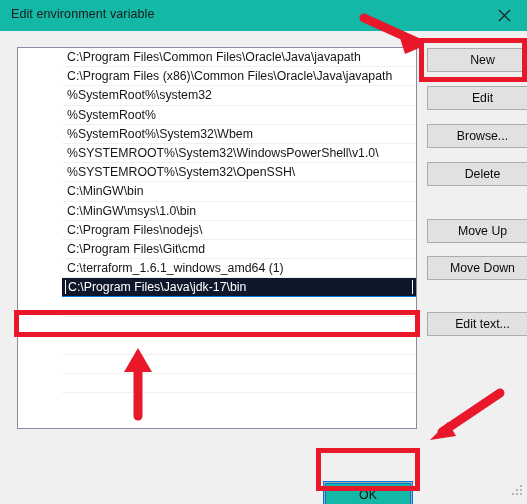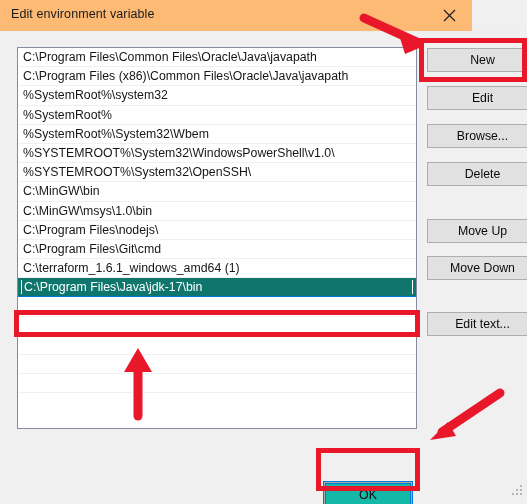--- a/index.html
+++ b/index.html
@@ -20,23 +20,23 @@
     height: 504px;
     background: #f0f0f0;
     box-sizing: border-box;
     overflow: hidden;
   }
 
   
   #titlebar {
     position: absolute;
     left: 0; top: 0;
-    width: 472px;
+    width: 527px;
     height: 31px;
-    background: #fdba74;
+    background: #14b8a6;
     border-bottom: 1px solid #ffffff;
     text-align: right;
   }
   #title-text {
     position: absolute;
     left: 11px;
     top: 7px;
     font-size: 12.5px;
     color: #1a1a1a;
     white-space: nowrap;
@@ -69,35 +69,36 @@
   #listbox {
     position: absolute;
     left: 17px;
     top: 47px;
     width: 400px;
     height: 382px;
     background: #ffffff;
     border: 1px solid #848e9e;
     box-sizing: border-box;
     overflow: hidden;
+    padding-left: 44px;
   }
   .list-row {
     height: 19.2px;
     line-height: 19.2px;
     border-bottom: 1px solid #f0f0f0;
     box-sizing: border-box;
     padding-left: 5px;
     font-size: 12.3px;
     color: #161616;
     white-space: nowrap;
     overflow: hidden;
     cursor: default;
   }
   .list-row.selected {
-    background: #0f766e;
+    background: #0f172a;
     color: #ffffff;
     border-bottom: 1px solid #0078d7;
     padding-left: 0;
     display: flex;
     align-items: center;
   }
   .caret {
     display: inline-block;
     width: 1px;
     height: 14px;

